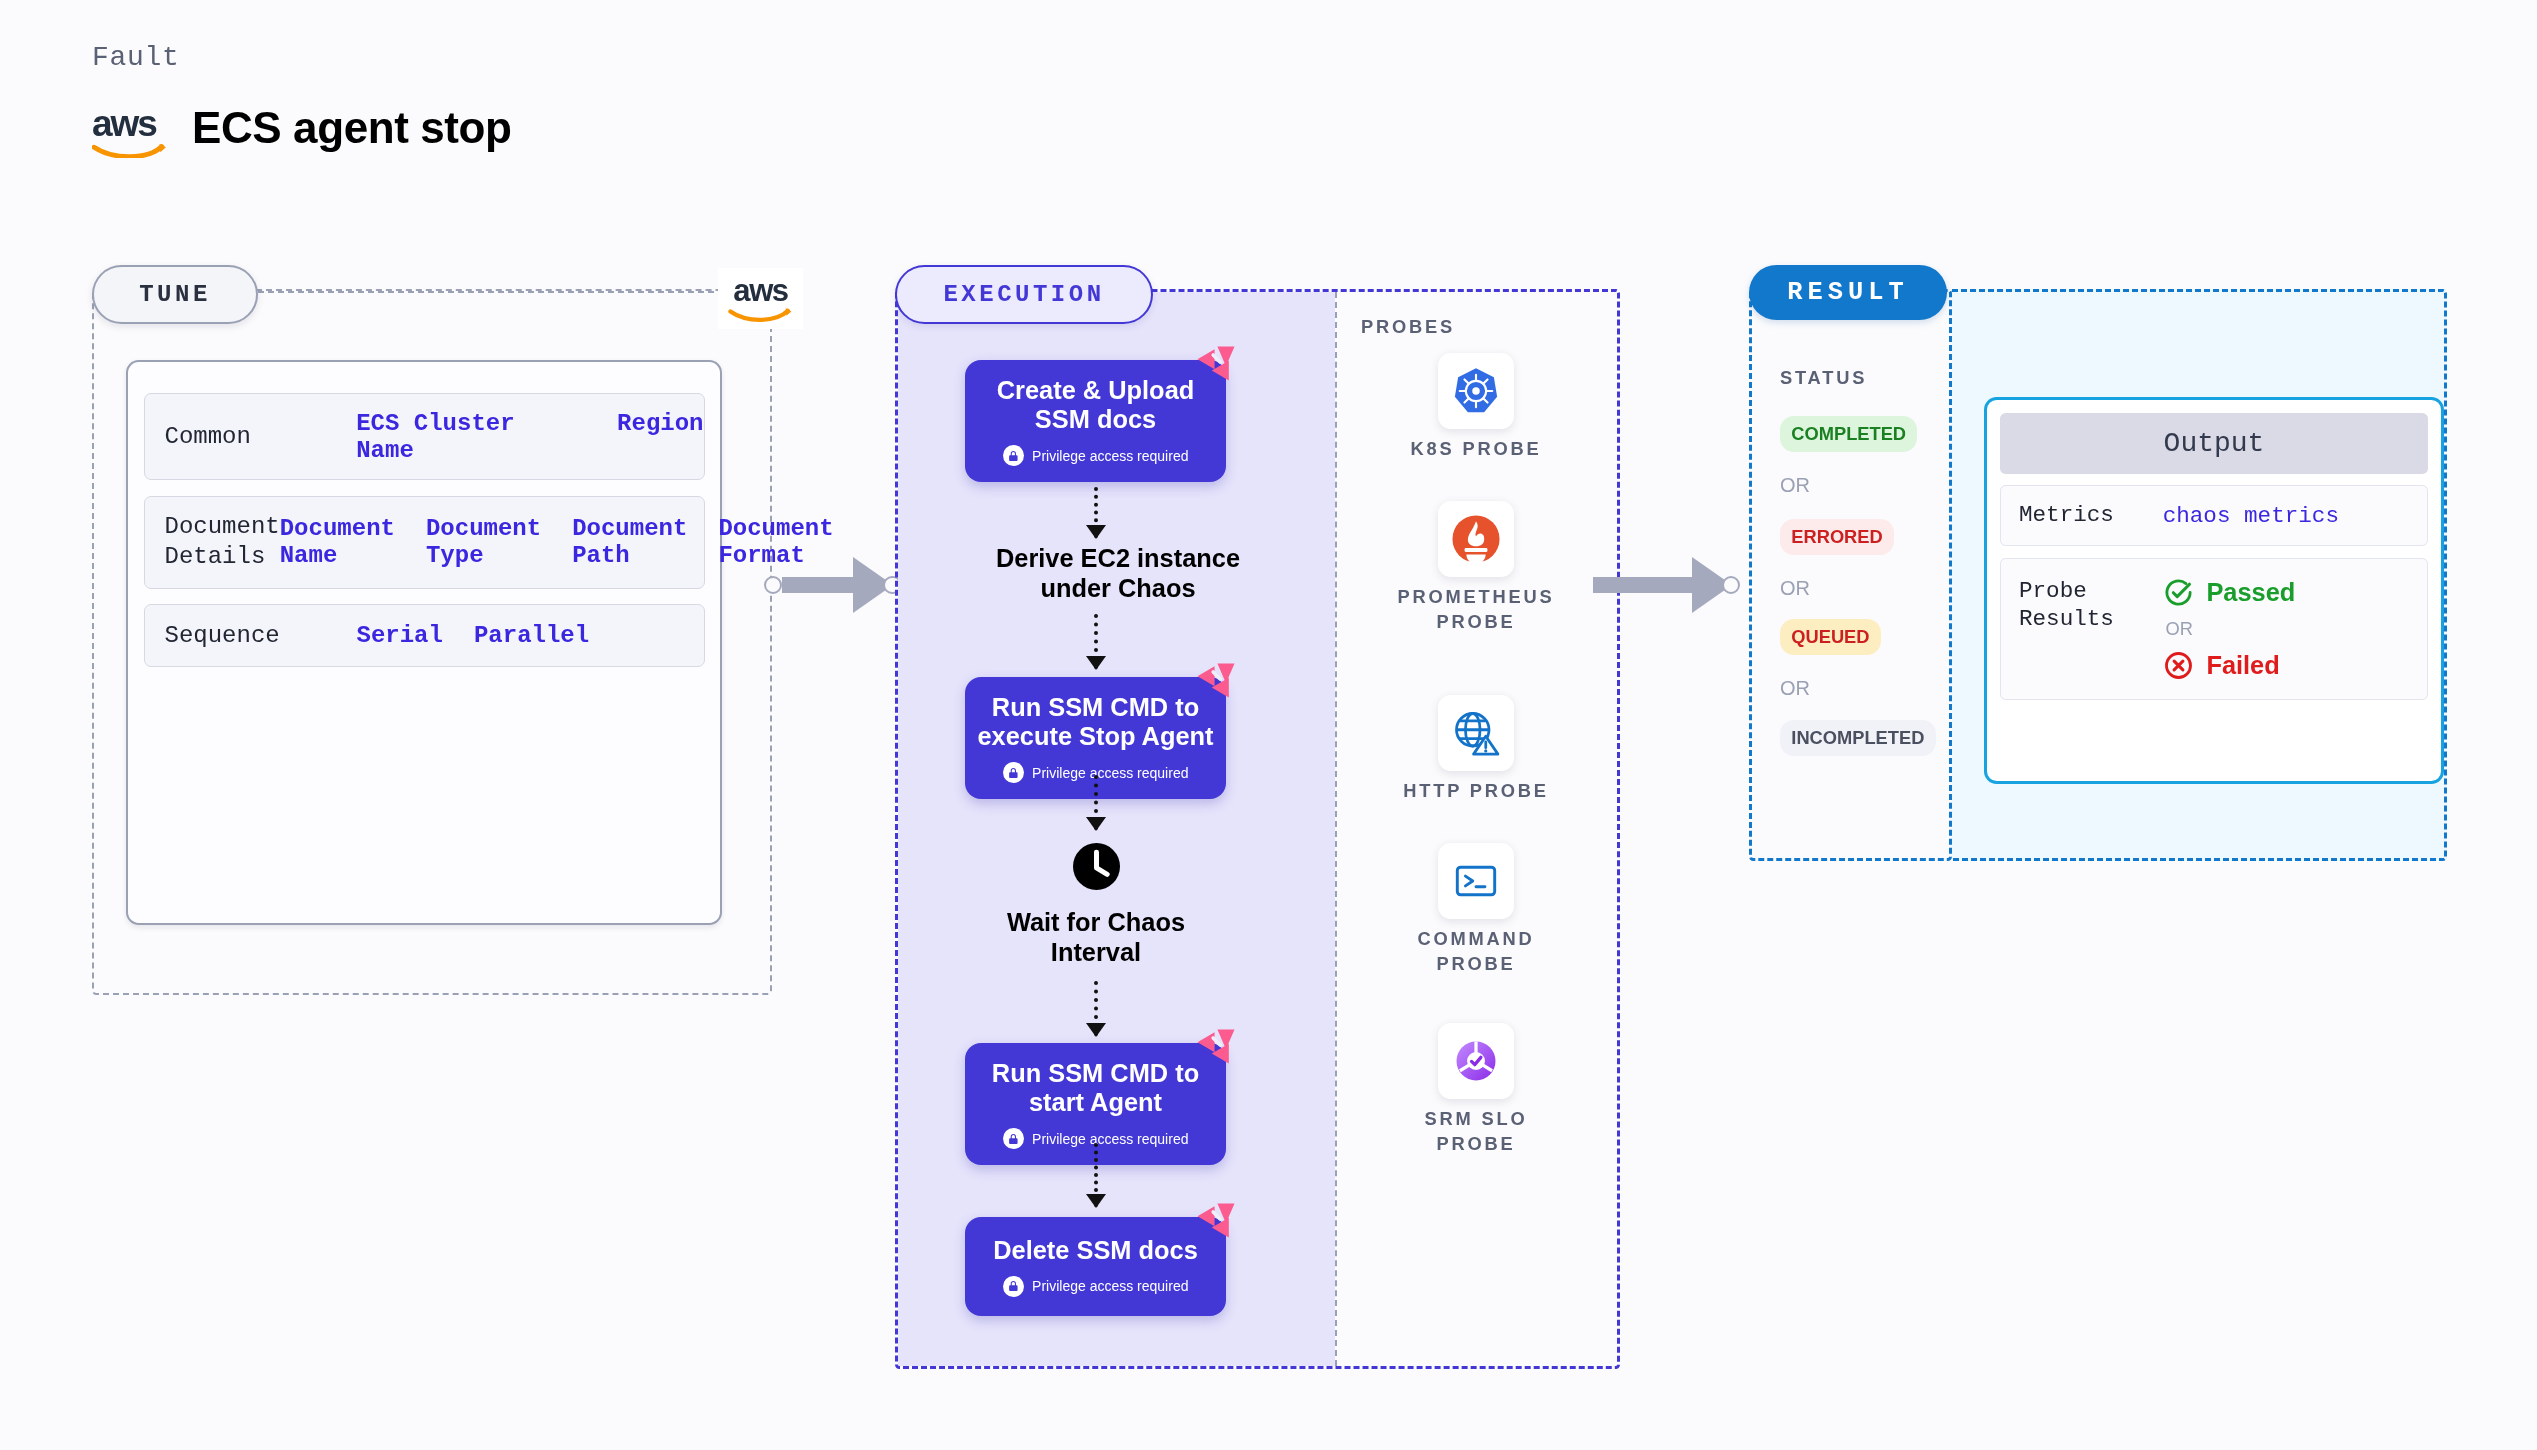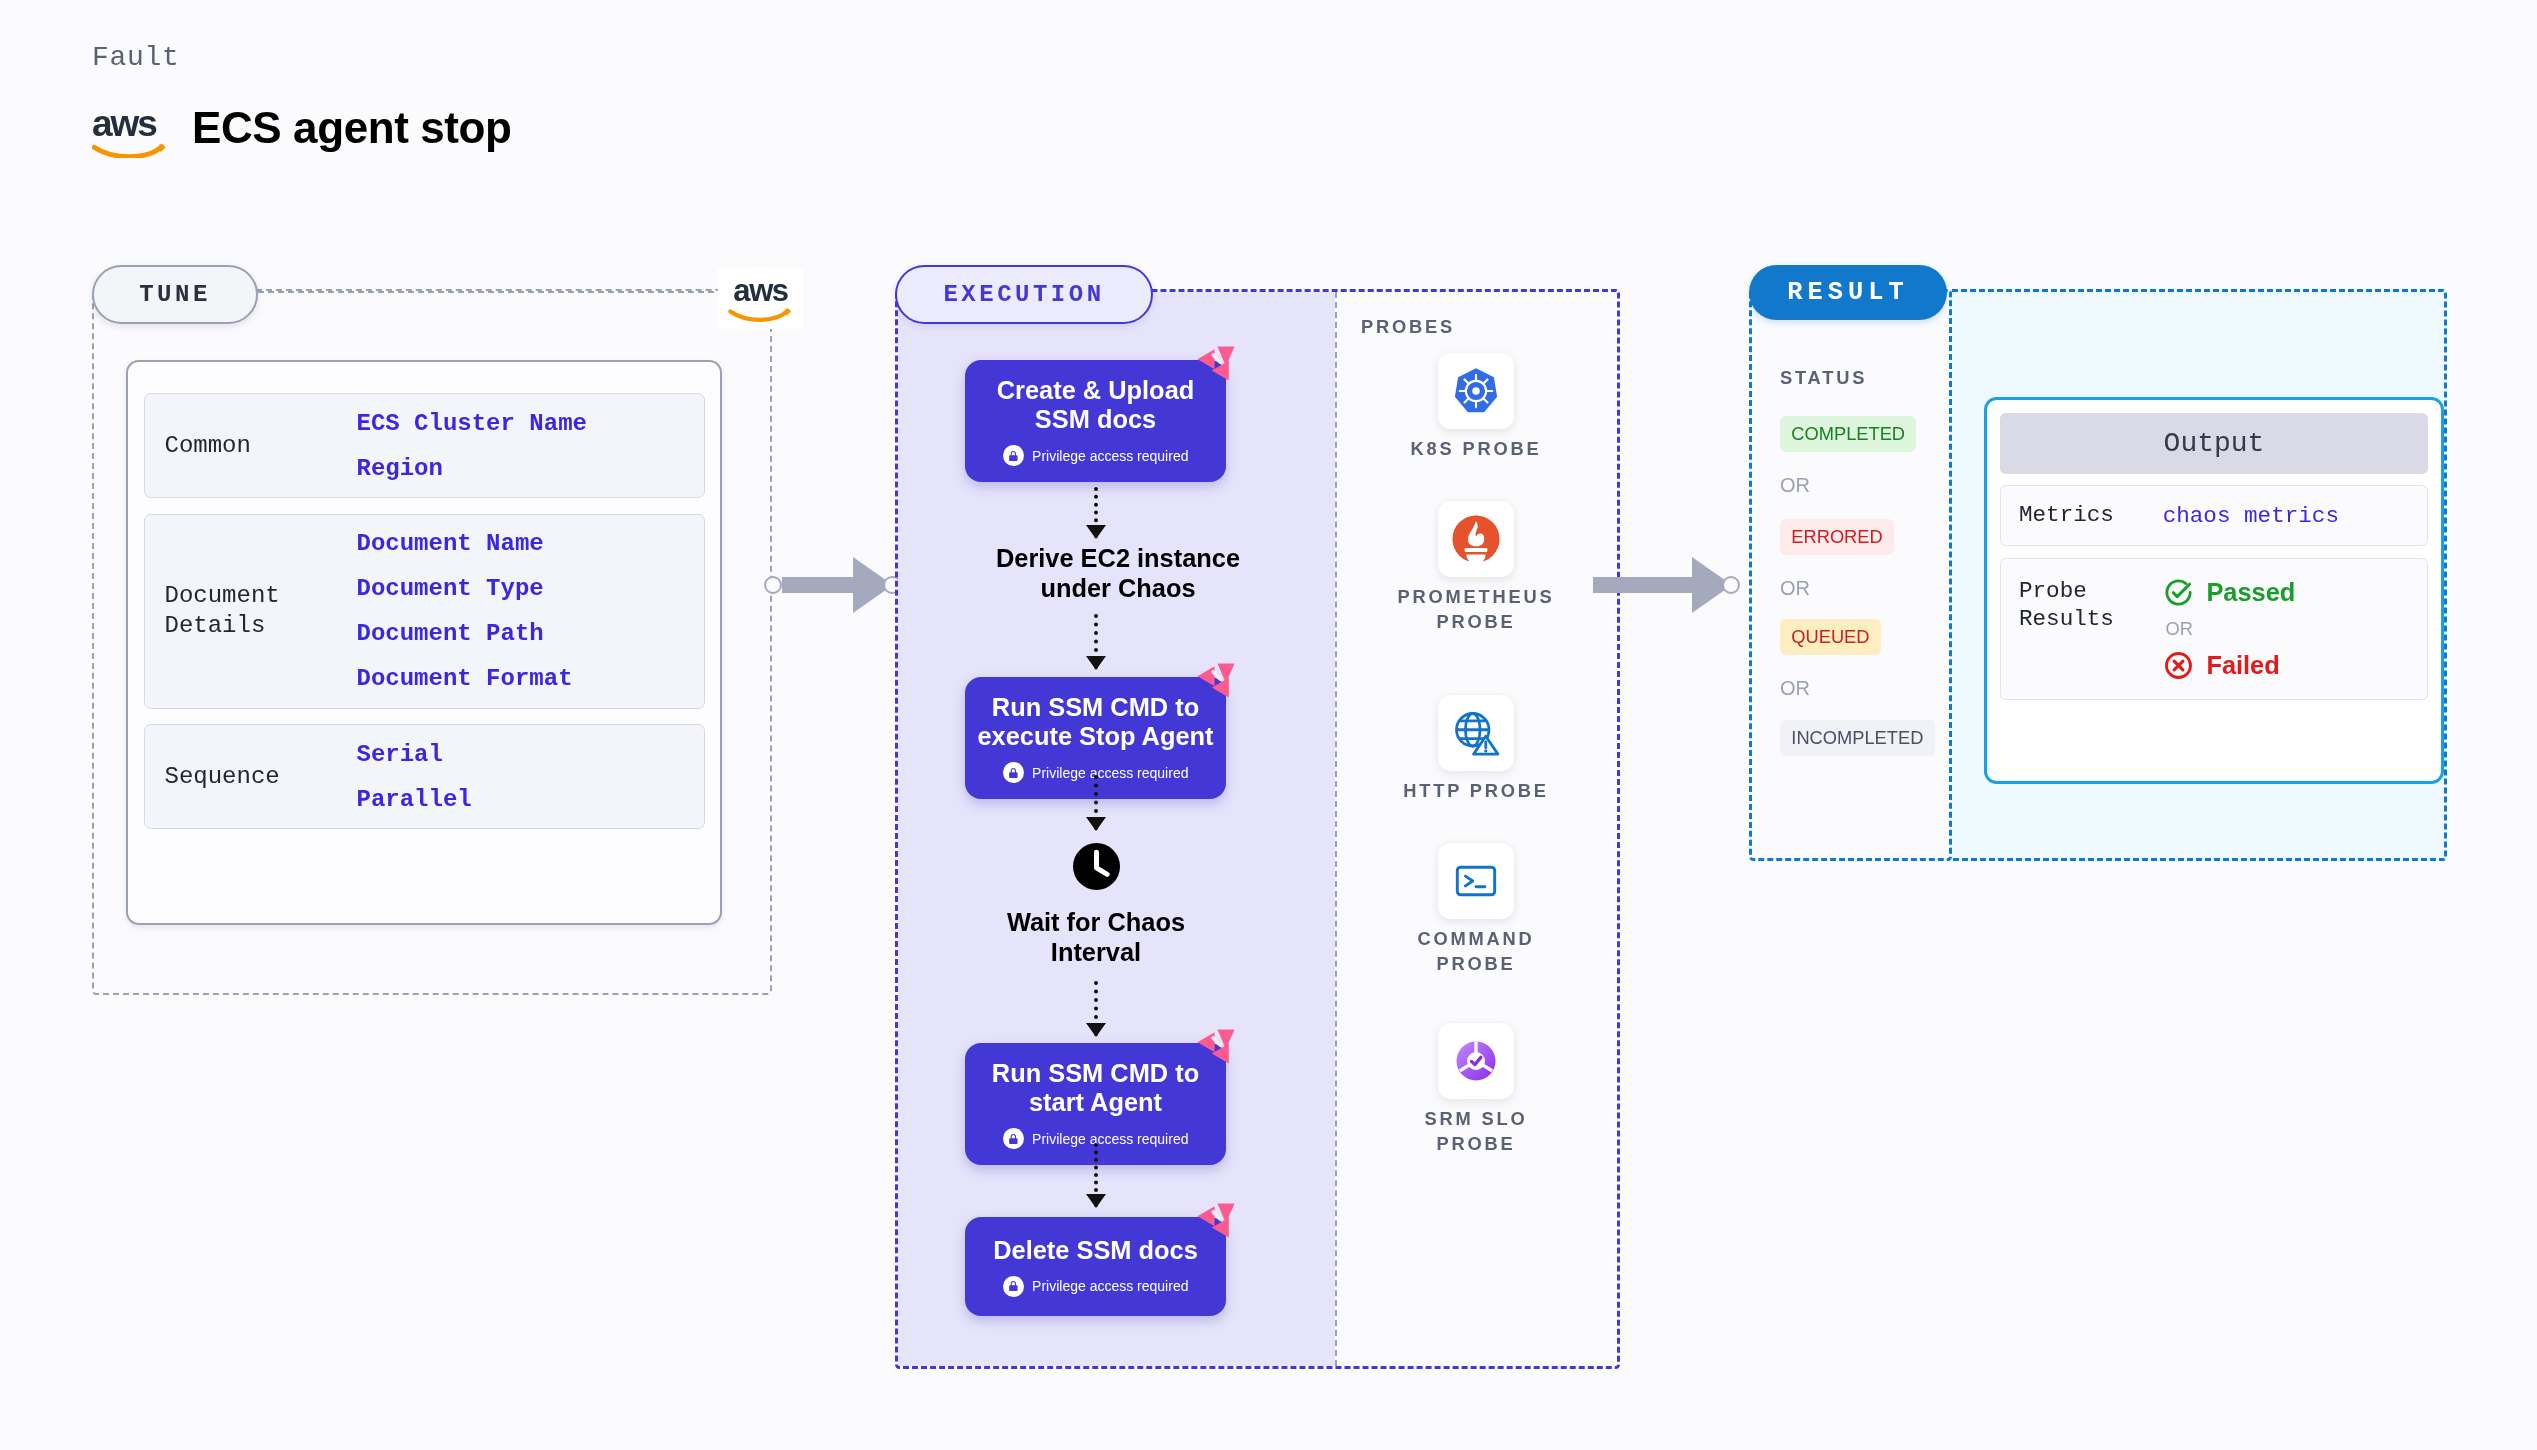--- a/index.html
+++ b/index.html
@@ -58,21 +58,21 @@
     font-family:"Liberation Mono",monospace;font-size:28px;color:#343a4d;font-weight:bold;
   }
   .tune-group{
     margin-top:15.5px;background:#f4f5fa;border:0.7px solid #d6d9e4;border-radius:7px;
     display:flex;align-items:center;box-sizing:border-box;padding:15.5px 0;
   }
   .tune-group-label{
     width:212px;padding-left:20px;box-sizing:border-box;
     font-family:"Liberation Mono",monospace;font-size:24px;color:#222633;line-height:1.25;
   }
-  .tune-group-values{display:flex;flex-direction:column;gap:18px;}
+  .tune-group-values{display:flex;gap:31px;}
   .tune-value{font-family:"Liberation Mono",monospace;font-size:24px;color:#3B27DF;font-weight:bold;}
 
   
   #execution-region{
     position:absolute;left:895px;top:289px;width:725px;height:1080px;
     border:3.5px dashed #4338d6;border-radius:4.2px;background:transparent;box-sizing:border-box;
   }
   #execution-flow-bg{
     position:absolute;left:898px;top:292px;width:438px;height:1074px;
     background:#e6e4fb;border-radius:2.8px;
@@ -117,22 +117,22 @@
   
   #result-status-region{
     position:absolute;left:1749px;top:289px;width:203px;height:572px;
     border:3.5px dashed #1278cc;border-radius:4.2px;background:#fbfbfd;box-sizing:border-box;
   }
   #result-output-region{
     position:absolute;left:1952px;top:289px;width:495px;height:572px;
     border:3.5px dashed #1278cc;border-left:none;border-radius:0 4.2px 4.2px 0;background:#edf9fe;box-sizing:border-box;
   }
   #status-label{position:absolute;left:1780px;top:367px;font-size:18.3px;font-weight:bold;color:#5b6175;letter-spacing:2.8px;}
-  .status-badge{position:absolute;border-radius:6px;display:flex;align-items:flex-start;justify-content:center;
-    font-size:18.3px;font-weight:normal;padding:7px 11.3px;box-sizing:border-box;}
+  .status-badge{position:absolute;border-radius:14px;display:flex;align-items:flex-start;justify-content:center;
+    font-size:18.3px;font-weight:bold;padding:7px 11.3px;box-sizing:border-box;}
   .or-text{position:absolute;font-size:20px;color:#9ba1b4;}
 
   #output-card{
     position:absolute;left:1984px;top:397px;width:460px;height:387px;
     background:#fff;border:3.5px solid #17a3e0;border-radius:12.7px;box-sizing:border-box;padding:12.7px;
   }
   #output-title{
     height:61px;background:#d9dae6;border-radius:5.6px;display:flex;align-items:center;justify-content:center;
     font-family:"Liberation Mono",monospace;font-size:28px;color:#343a4d;
   }

